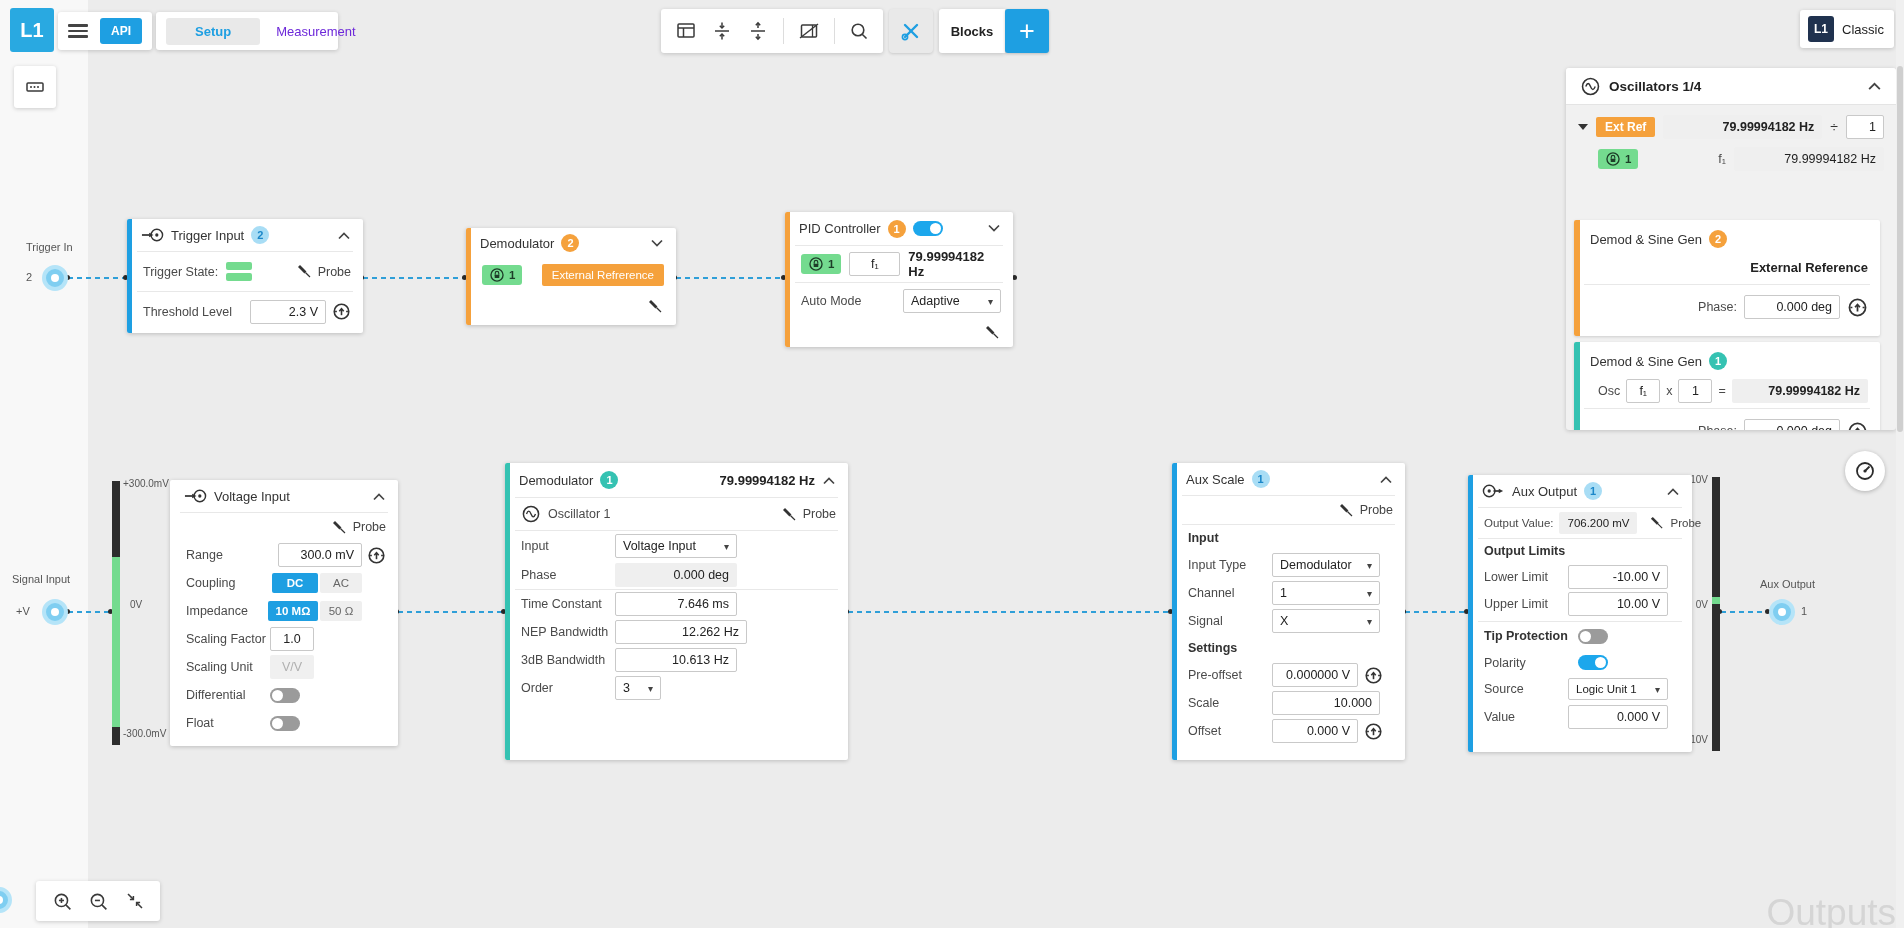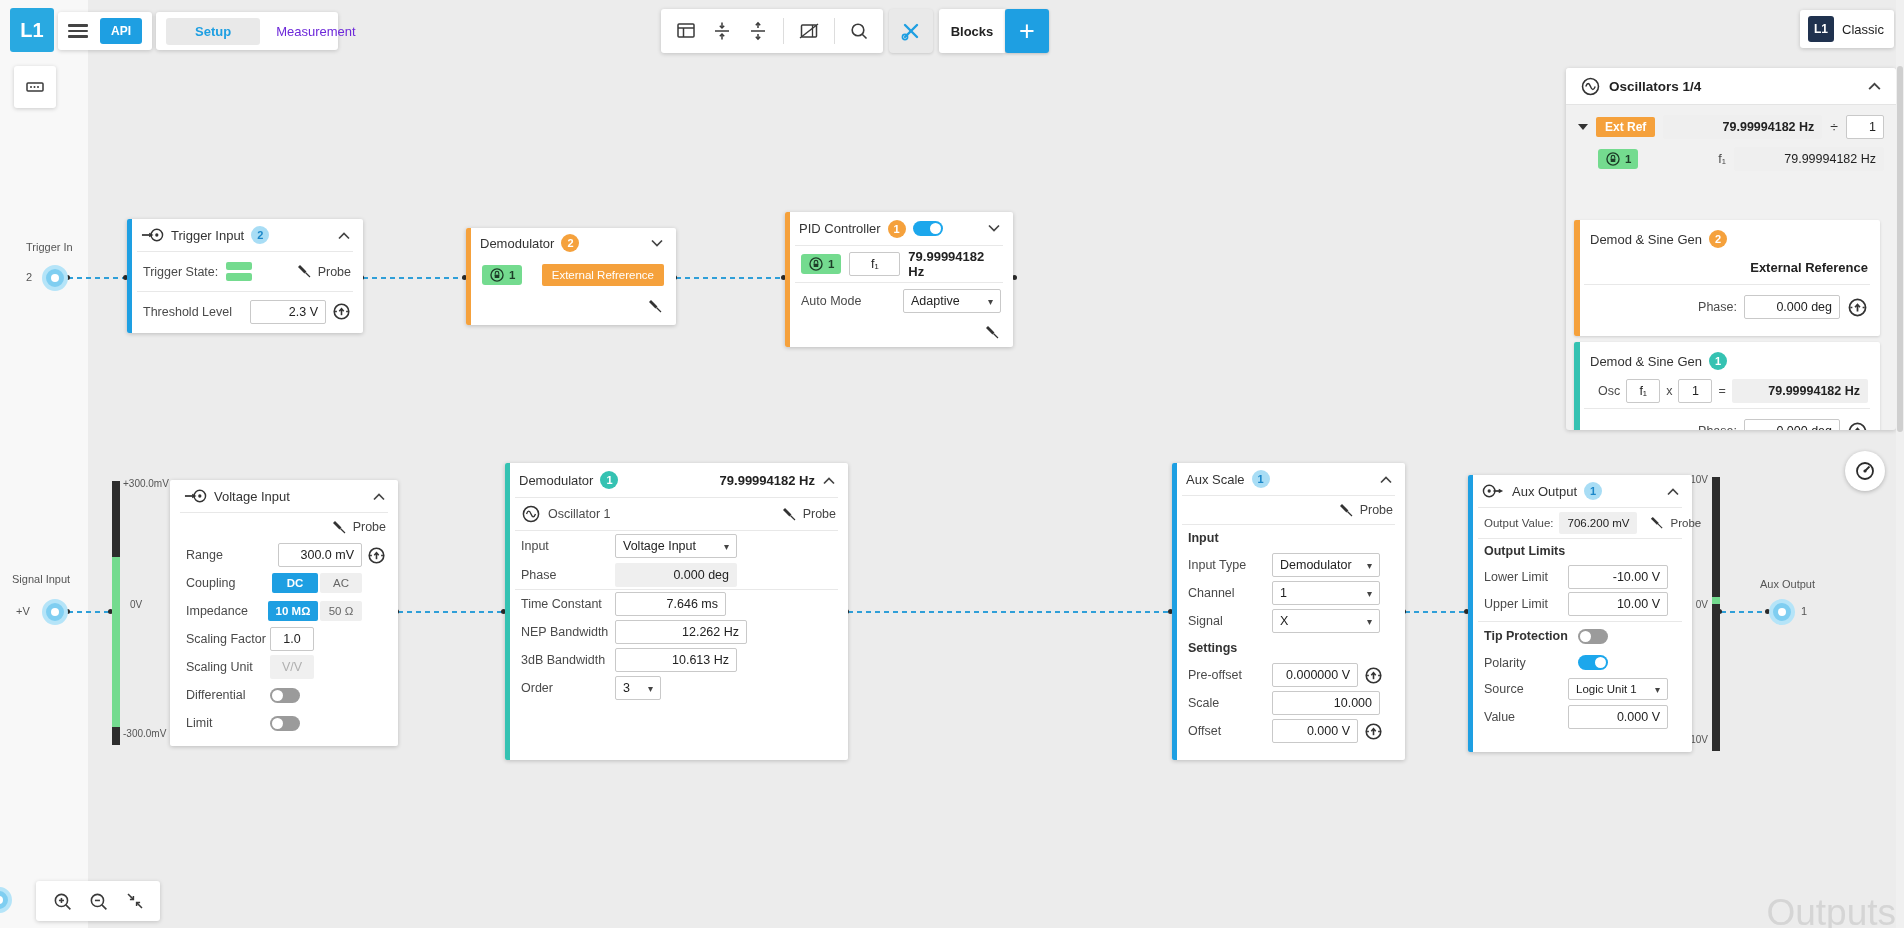--- a/index.html
+++ b/index.html
@@ -438,21 +438,21 @@
     <span class="fld dis" style="width:44px;margin-right:72px">V/V</span>
   </div>
   <div class="r" style="height:28px">
     <span class="lbl">Differential</span>
       <span class="sp"></span>
     <span class="tgl off" style="margin-right:86px">
         <span class="knob"></span>
       </span>
   </div>
   <div class="r" style="height:28px">
-    <span class="lbl">Limit</span>
+    <span class="lbl">Float</span>
       <span class="sp"></span>
     <span class="tgl off" style="margin-right:86px">
         <span class="knob"></span>
       </span>
   </div>
 </div>
 
 <div class="block" style="left:505px;top:463px;width:343px;height:297px">
   <div class="bar" style="background:#35C2B2"></div>
   <div class="hdr" style="height:34px">
@@ -485,21 +485,21 @@
         <span>Voltage Input</span>
       </span>
   </div>
   <div class="r" style="height:28px">
     <span class="lbl">Phase</span>
     <span class="fld ro" style="width:122px;position:absolute;left:110px">0.000 deg</span>
   </div>
   <div class="div"></div>
   <div class="r" style="height:28px">
     <span class="lbl">Time Constant</span>
-    <span class="fld" style="width:111px;position:absolute;left:110px">7.646 ms</span>
+    <span class="fld" style="width:122px;position:absolute;left:110px">7.646 ms</span>
   </div>
   <div class="r" style="height:28px">
     <span class="lbl">NEP Bandwidth</span>
     <span class="fld" style="width:132px;position:absolute;left:110px">12.262 Hz</span>
   </div>
   <div class="r" style="height:28px">
     <span class="lbl">3dB Bandwidth</span>
     <span class="fld" style="width:122px;position:absolute;left:110px">10.613 Hz</span>
   </div>
   <div class="r" style="height:28px">

